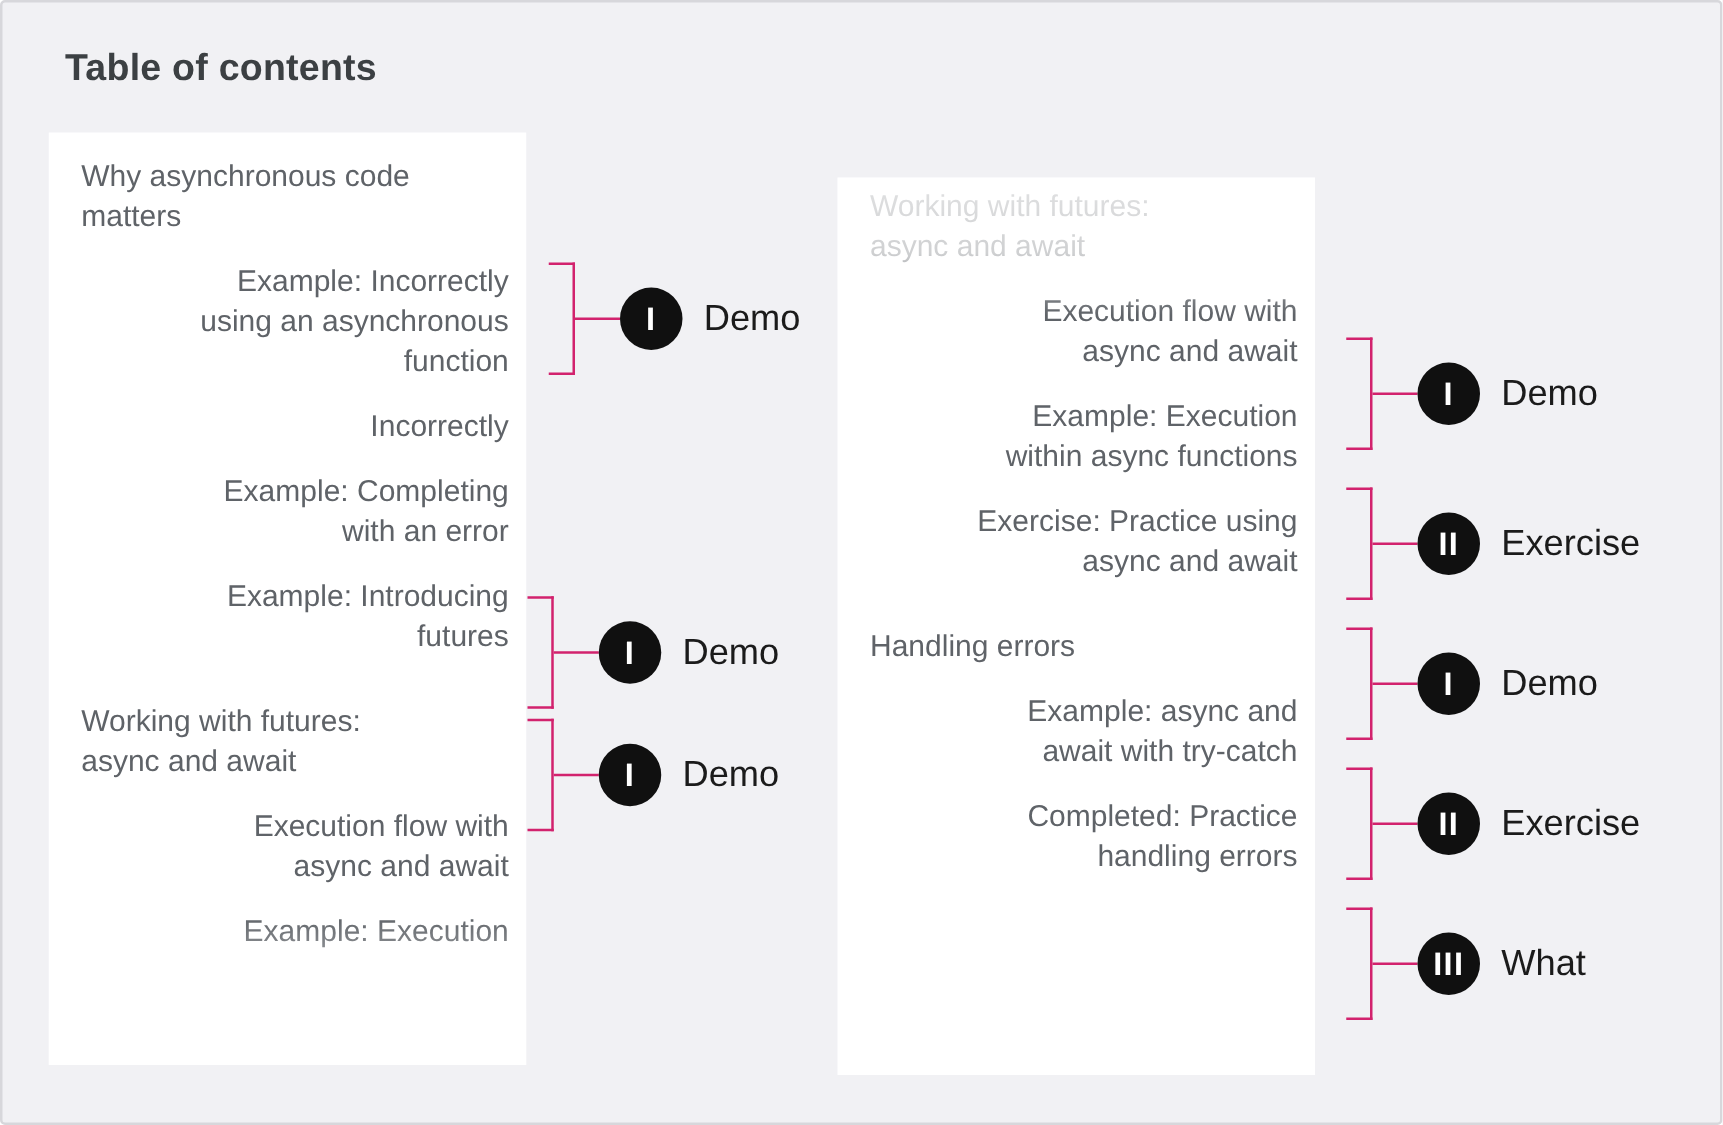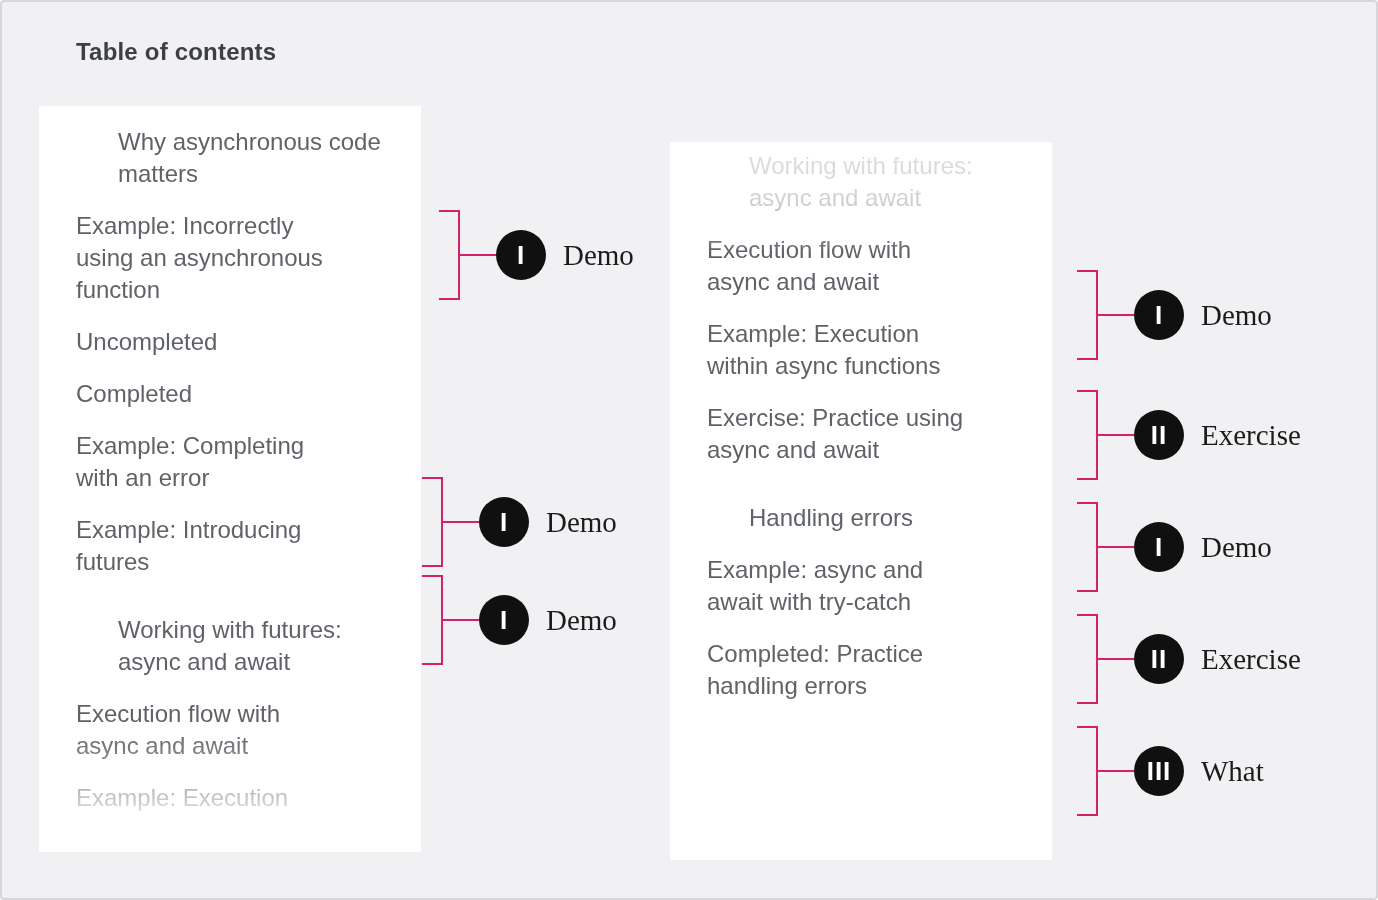--- a/index.html
+++ b/index.html
@@ -3,36 +3,36 @@
 <meta charset="utf-8">
 <style>
   * { margin:0; padding:0; box-sizing:border-box; }
   body { font-family:"Liberation Sans","DejaVu Sans",sans-serif; background:#fff; }
   .stage {
     position:relative; width:1378px; height:900px;
     background:var(--background,#f1f1f4);
     border:2px solid #d7d7db; border-radius:4px; overflow:hidden;
   }
   .title {
-    position:absolute; left:74px; top:36px;
-    font-size:24px; font-weight:700; color:var(--title,#3c4043);
+    position:absolute; left:50px; top:36px;
+    font-size:30px; font-weight:700; color:var(--title,#3c4043);
     letter-spacing:.2px;
     text-align:right;
   }
   .panel { position:absolute; background:#ffffff; overflow:hidden; }
   .panel-left  { left:37px;  top:104px; width:382px; height:746px; padding-top:20px; }
   .panel-right { left:668px; top:140px; width:382px; height:718px; padding-top:8px; }
   .toc-item {
     font-size:24px; line-height:32px; color:var(--text,#5f6368);
     white-space:pre-line; margin-top:20px; padding-right:14px; cursor:pointer;
   }
   .toc-item.first { margin-top:0; }
   .toc-item.section { margin-top:36px; }
-  .lvl0 { padding-left:39px;margin-left:40px; }
-  .lvl1 { padding-left:37px; }
+  .lvl0 { padding-left:26px; }
+  .lvl1 { padding-left:37px;text-align:right; }
   .fade { position:absolute; left:0; right:0; pointer-events:none; }
   .fade-bottom {
     bottom:0; height:120px;
     background:linear-gradient(to bottom, rgba(255,255,255,0) 0%, rgba(255,255,255,.93) 80%, #ffffff 100%);
   }
   .fade-top {
     top:0; height:110px;
     background:linear-gradient(to bottom, rgba(255,255,255,.82) 0%, rgba(255,255,255,.70) 55%, rgba(255,255,255,0) 100%);
   }
   .annotation { position:absolute; display:flex; align-items:center; }
@@ -40,37 +40,36 @@
     width:21px; height:90px; flex:none;
     border:2px solid var(--accent,#d2226d); border-left:none;
   }
   .connector { width:36px; height:2px; flex:none; background:var(--accent,#d2226d); }
   .badge {
     width:50px; height:50px; border-radius:50%; flex:none;
     background:var(--badge,#101010); color:#ffffff;
     display:flex; align-items:center; justify-content:center;
     font-size:26px; font-weight:700; letter-spacing:1px;
   }
-  .badge-label { margin-left:17px; font-size:29px; color:#1b1b1b; white-space:nowrap;font-family:Liberation Serif, serif; }
+  .badge-label { margin-left:17px; font-size:29px; color:#1b1b1b; white-space:nowrap; }
 </style>
 </head>
 <body>
 
 <div class="stage">
 
   <h1 class="title">Table of contents</h1>
 
   <div class="panel panel-left">
     <div class="toc-item lvl0 first">Why asynchronous code
 matters</div>
     <div class="toc-item lvl1">Example: Incorrectly
 using an asynchronous
 function</div>
-    <div class="toc-item lvl1">Uncompleted</div>
-    <div class="toc-item lvl1">Completed</div>
+    <div class="toc-item lvl1">Incorrectly</div>
     <div class="toc-item lvl1">Example: Completing
 with an error</div>
     <div class="toc-item lvl1">Example: Introducing
 futures</div>
     <div class="toc-item lvl0 section">Working with futures:
 async and await</div>
     <div class="toc-item lvl1">Execution flow with
 async and await</div>
     <div class="toc-item lvl1">Example: Execution</div>
     <div class="fade fade-bottom"></div>

